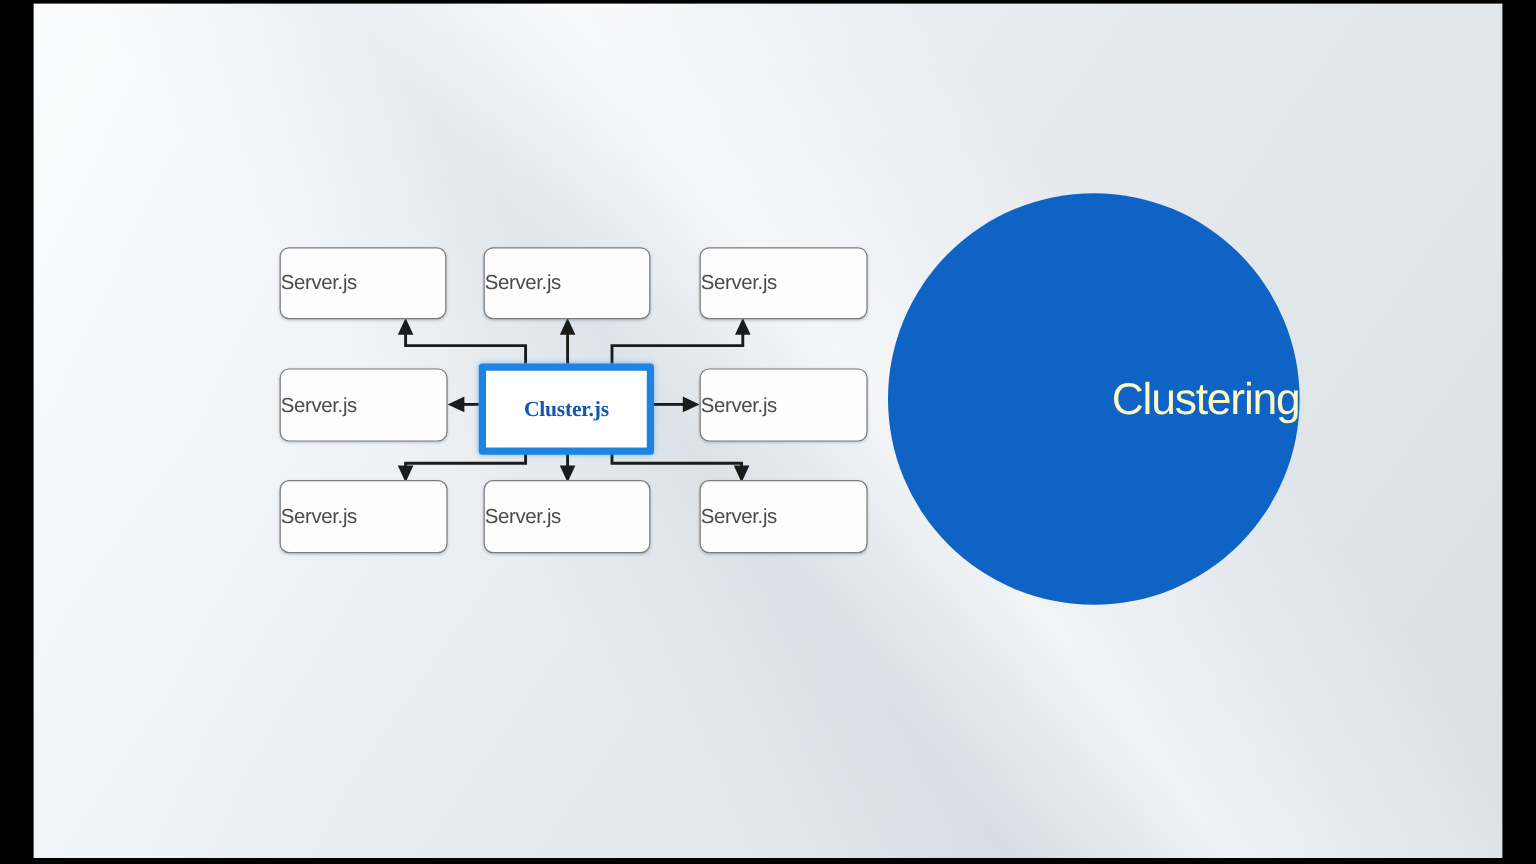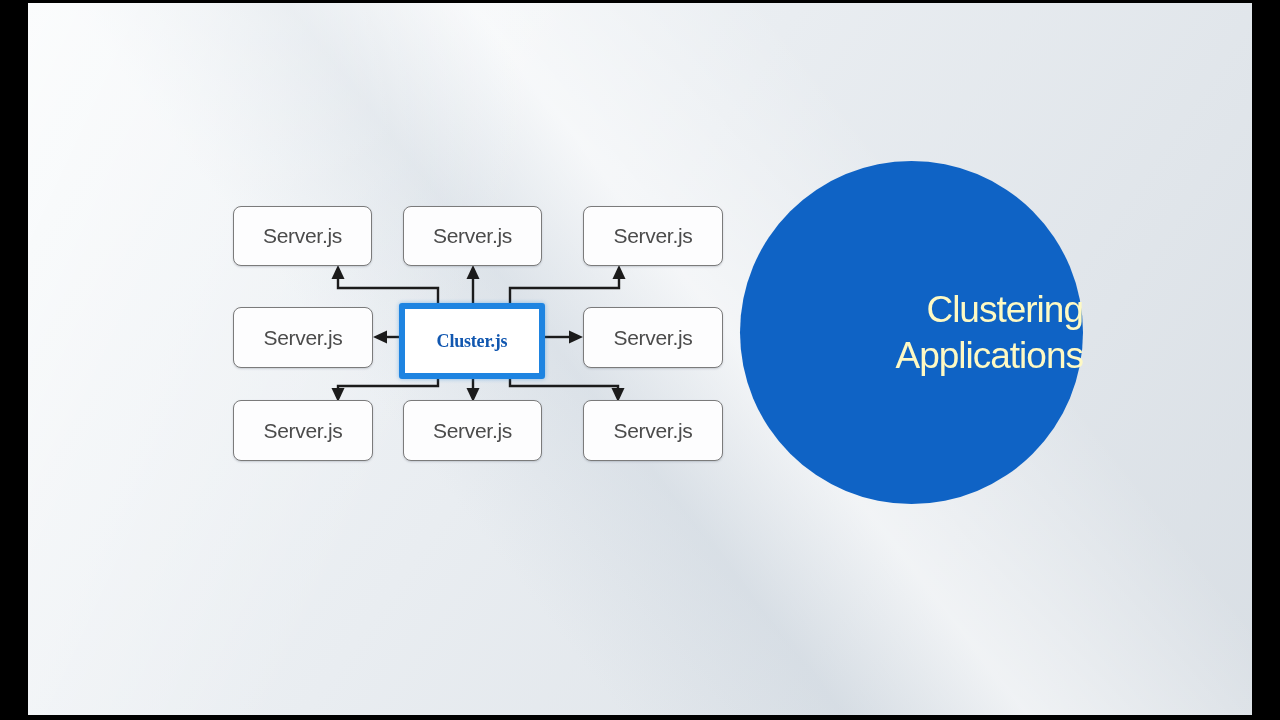--- a/index.html
+++ b/index.html
@@ -33,23 +33,23 @@
   svg.connectors{position:absolute;left:0;top:0;width:1280px;height:720px;}
   .edge{stroke:var(--arrow-black);stroke-width:2.4;fill:none;}
   .head{fill:var(--arrow-black);stroke:none;}
 
   
   .server-node{
     position:absolute;
     background:#fdfdfe;
     border:1.5px solid var(--server-border-gray);
     border-radius:8px;
-    display:flex;align-items:center;justify-content:center;
+    display:flex;align-items:center;justify-content:flex-start;
     color:var(--server-text-gray);
-    font-size:21px;letter-spacing:-.3px;
+    font-size:17px;letter-spacing:-.3px;
     box-shadow:0 1px 2px rgba(60,70,85,.22);
   }
   .cluster-node{
     position:absolute;
     left:399px;top:303px;width:146px;height:76px;
     background:#ffffff;
     border:6px solid var(--cluster-border-blue);
     border-radius:3px;
     display:flex;align-items:center;justify-content:center;
     color:var(--cluster-text-blue);
@@ -134,19 +134,18 @@
 <div class="server-node pos-s8">
   <span>Server.js</span>
 </div>
 
 <div class="cluster-node">
   <span>Cluster.js</span>
 </div>
 
 <div class="badge-circle">
   <span>Clustering</span>
-  <span>Applications</span>
 </div>
 
 <div class="bar bar-top"></div>
 <div class="bar bar-bottom"></div>
 <div class="bar bar-left"></div>
 <div class="bar bar-right"></div>
 
 </body></html>

